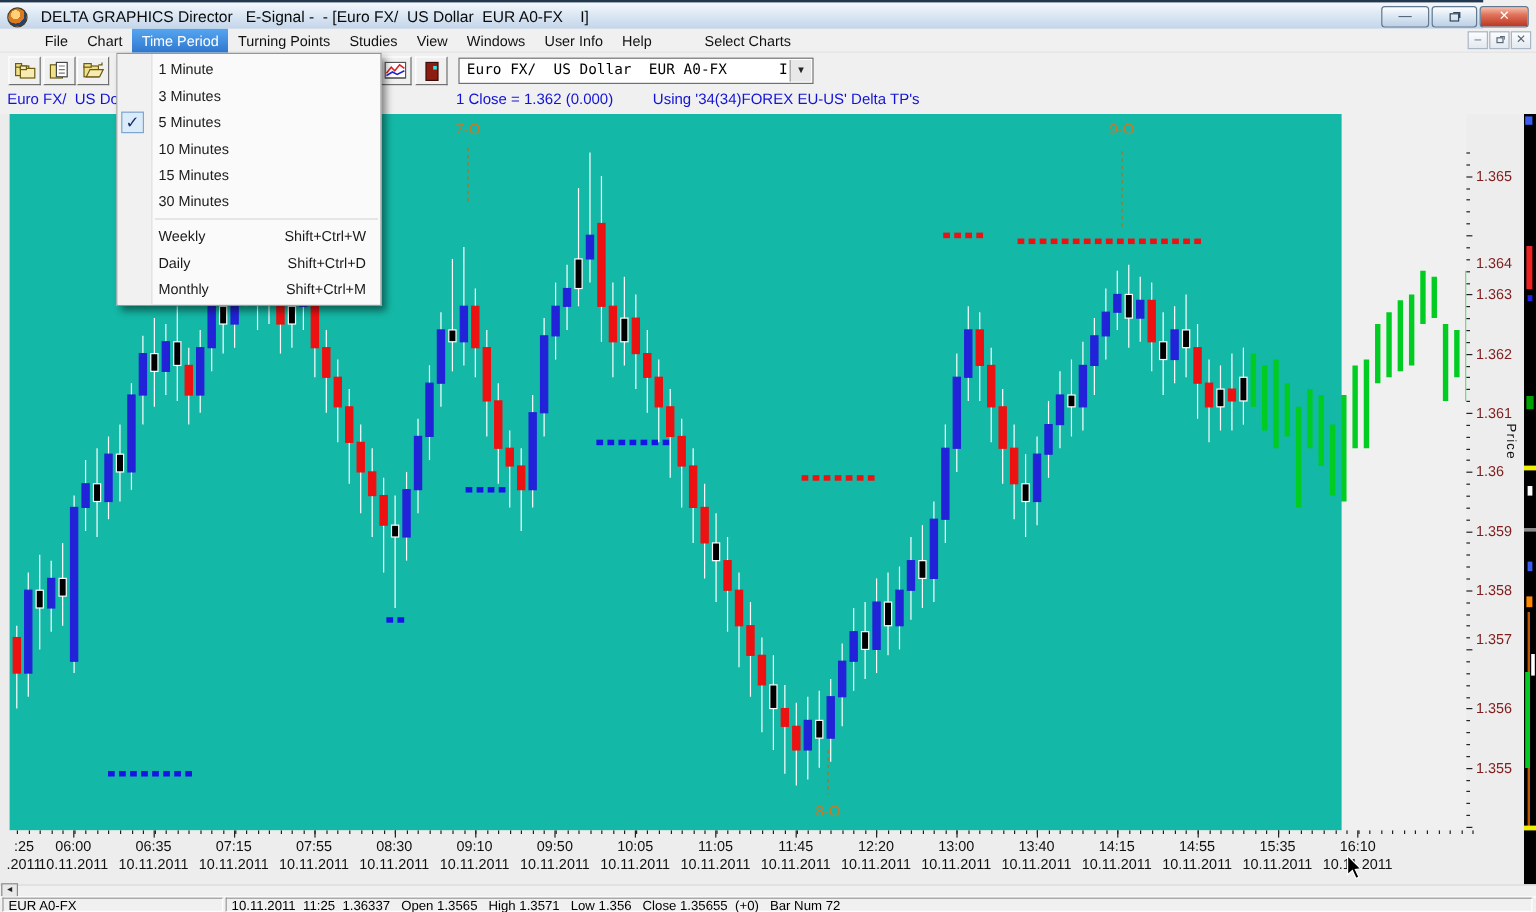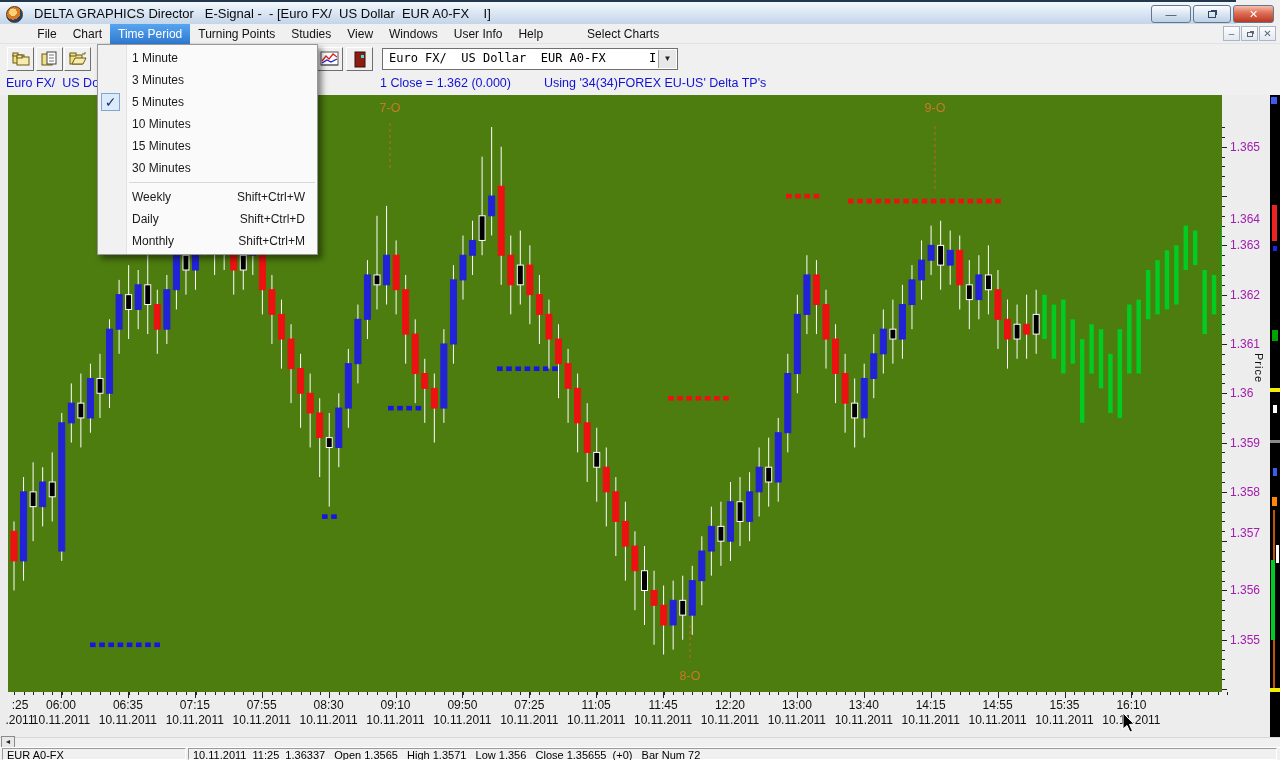--- a/index.html
+++ b/index.html
@@ -55,25 +55,25 @@
     border:1px solid #979797;box-shadow:4px 4px 6px rgba(0,0,0,.45);padding:2px 0;z-index:50}
   .menu::before{content:"";position:absolute;left:0;top:0;bottom:0;width:28px;
     background:#f1f1f1;border-right:1px solid #e2e2e2}
   .menu-row{position:relative;height:22px;line-height:22px;padding-left:34px;color:#1a1a1a}
   .menu-row .sc{position:absolute;right:12px}
   .menu-sep{height:1px;background:#d7d7d7;margin:3px 2px 3px 31px}
   .check-box{position:absolute;left:3px;top:2px;width:19px;height:18px;background:#dcebf9;
     border:1px solid #7da6d2;color:#17306b;text-align:center;line-height:16px;font-size:14px}
 
   
-  #chart{position:absolute;left:8px;top:95px;width:1272px;height:597px;background:#4d7c0f}
+  #chart{position:absolute;left:8px;top:95px;width:1110px;height:597px;background:#14b8a6}
   #left-gutter{position:absolute;left:0;top:95px;width:8px;height:665px;background:#ececec}
   #price-axis{position:absolute;left:1222px;top:95px;width:48px;height:642px;background:#ededed}
   .ptick{position:absolute;left:0;height:1px;background:#222}
-  .plabel{position:absolute;left:8px;color:#a21caf;font-size:12px}
+  .plabel{position:absolute;left:8px;color:#7f1d1d;font-size:12px}
   .ylabel{position:absolute;left:31px;top:258px;color:#111;font-size:11px;
     writing-mode:vertical-rl;letter-spacing:1px}
   #time-axis{position:absolute;left:8px;top:692px;width:1214px;height:45px;background:#ededed}
   .ttick{position:absolute;top:0;width:1px;background:#222}
   .tlabel{position:absolute;top:6px;width:70px;text-align:center;color:#111;font-size:12px;line-height:15px}
   #corner{position:absolute;left:1222px;top:737px;width:58px;height:10px;background:#ededed}
 
   
   #sliver{position:absolute;left:1270px;top:95px;width:10px;height:642px;background:#000;overflow:hidden}
   .frag{position:absolute}
@@ -693,21 +693,21 @@
         <div>09:10</div>
         <div>10.11.2011</div>
       </div>
       <div class="ttick" style="left: 454.4px; height: 6px;"></div>
       <div class="tlabel" style="left: 419.4px;">
         <div>09:50</div>
         <div>10.11.2011</div>
       </div>
       <div class="ttick" style="left: 521.3px; height: 6px;"></div>
       <div class="tlabel" style="left: 486.3px;">
-        <div>07:25</div>
+        <div>10:05</div>
         <div>10.11.2011</div>
       </div>
       <div class="ttick" style="left: 588.2px; height: 6px;"></div>
       <div class="tlabel" style="left: 553.2px;">
         <div>11:05</div>
         <div>10.11.2011</div>
       </div>
       <div class="ttick" style="left: 655.1px; height: 6px;"></div>
       <div class="tlabel" style="left: 620.1px;">
         <div>11:45</div>

